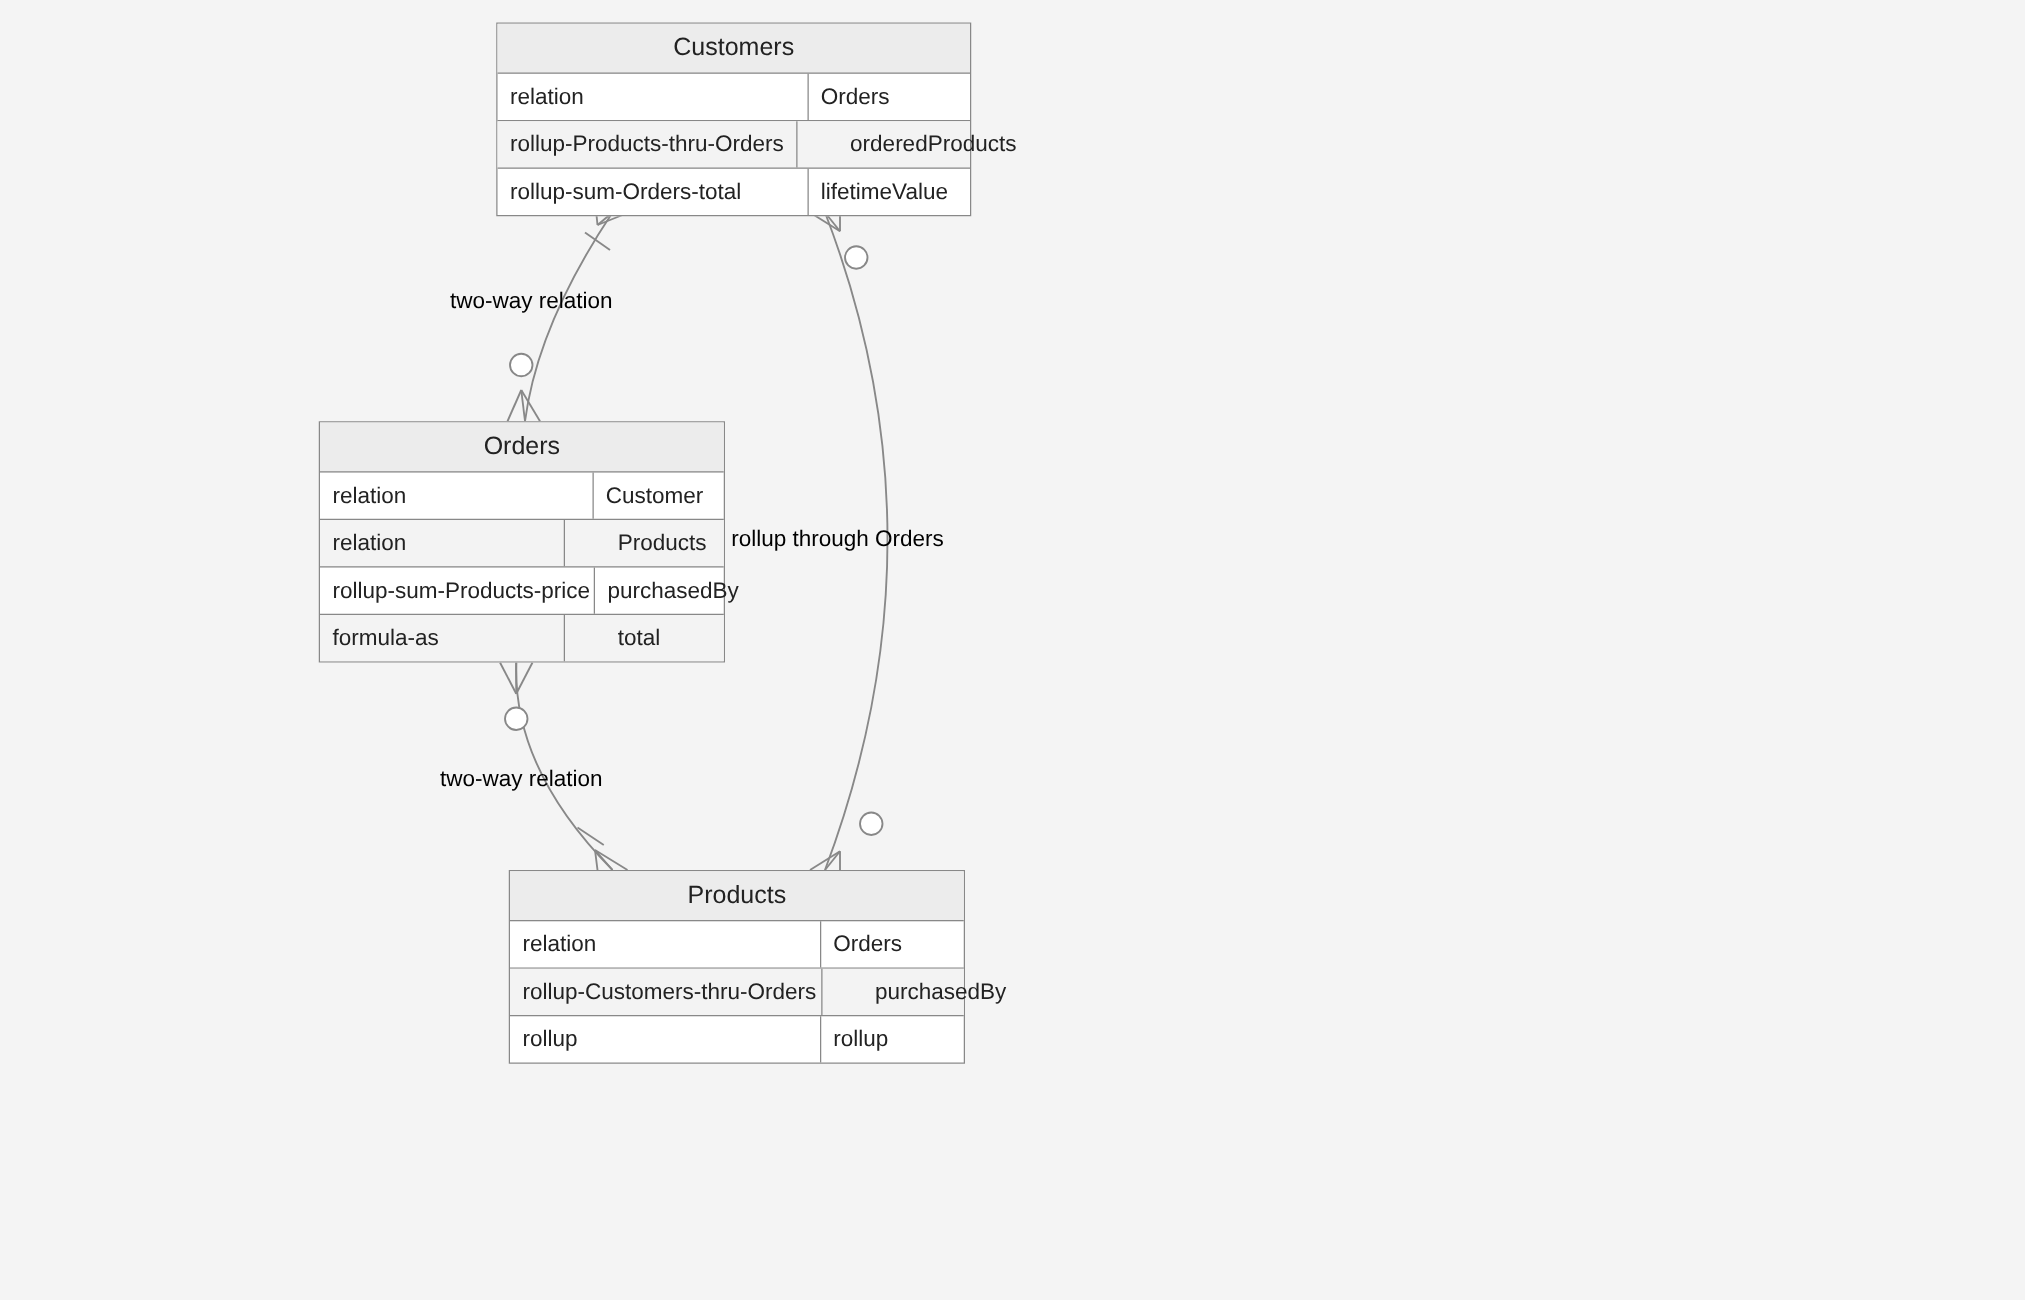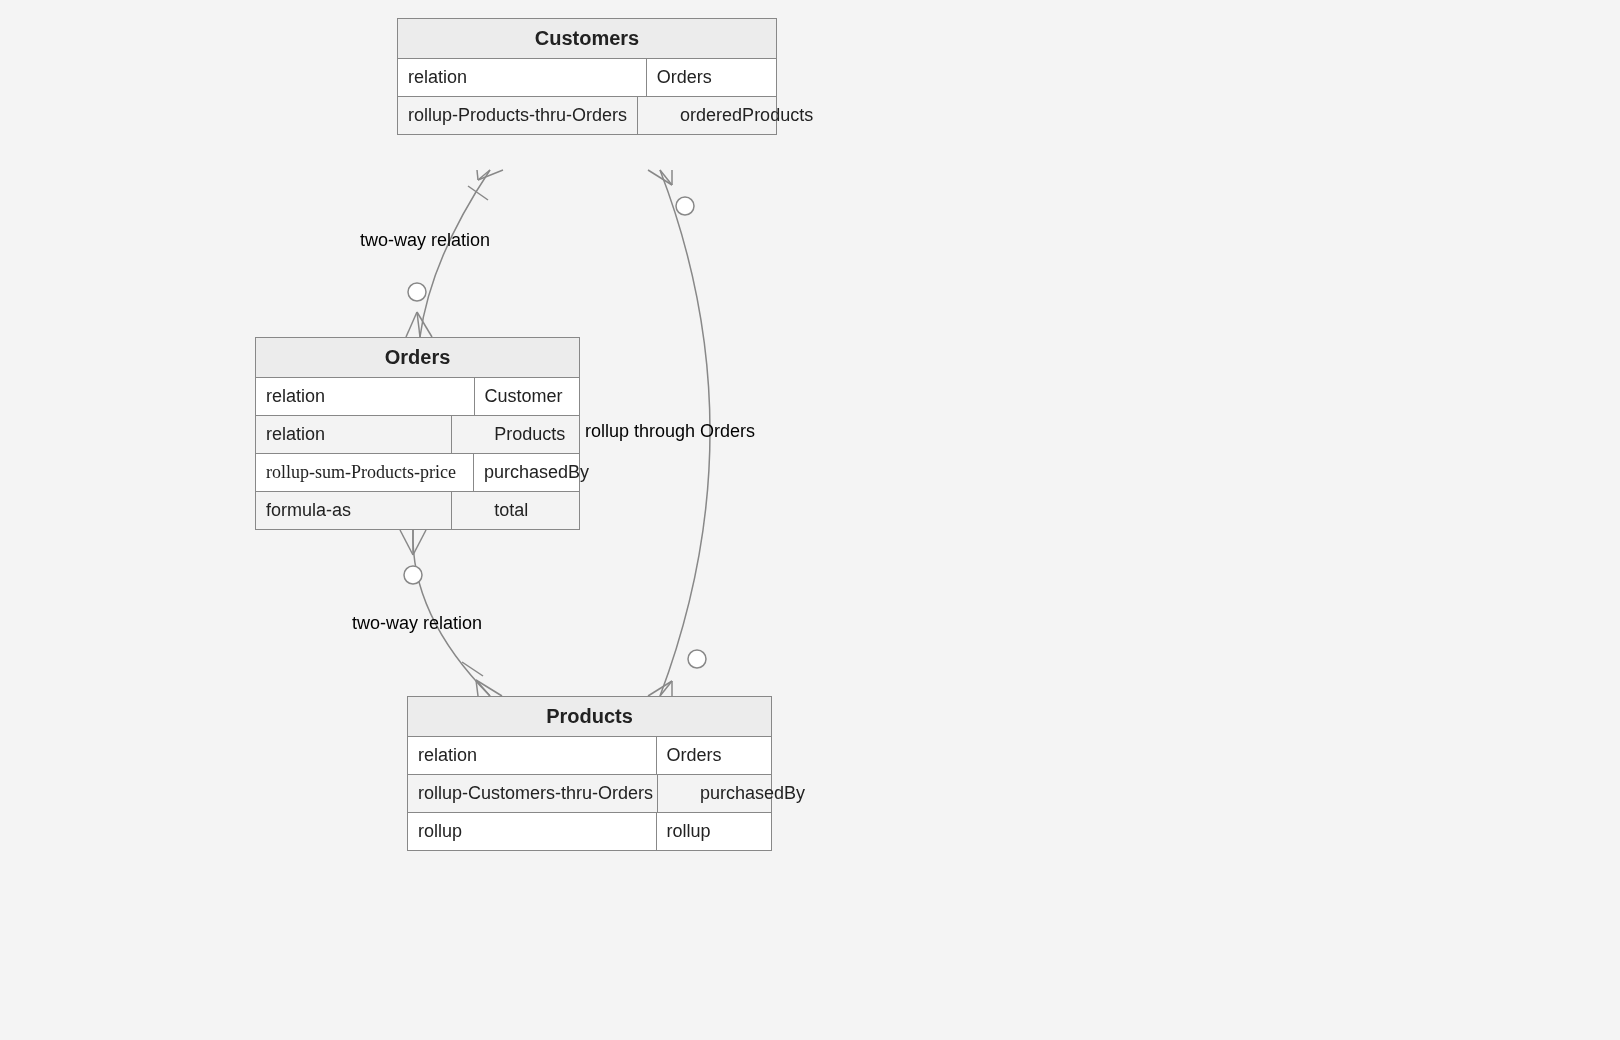--- a/index.html
+++ b/index.html
@@ -16,21 +16,21 @@
     position: absolute;
     inset: 0;
   }
   .entity {
     position: absolute;
     border: 1px solid #888;
     background: #fff;
   }
   .entity .title {
     text-align: center;
-    font-weight: 700;
+    font-weight: 400;
     font-size: 20px;
     padding: 8px 10px;
     background: #ececec;
     border-bottom: 1px solid #888;
   }
   .entity .rows { }
   .entity .row {
     display: flex;
     border-bottom: 1px solid #888;
   }
@@ -128,35 +128,39 @@
       <div class="title">Customers</div>
       <div class="rows">
         <div class="row">
           <div class="cell k" style="width: 250px;">relation</div>
           <div class="cell v" style="width: 130px;">Orders</div>
         </div>
         <div class="row alt">
           <div class="cell k" style="width: 250px;">rollup-Products-thru-Orders</div>
           <div class="cell v" style="width: 130px;">orderedProducts</div>
         </div>
+        <div class="row">
+          <div class="cell k" style="width: 250px;">rollup-sum-Orders-total</div>
+          <div class="cell v" style="width: 130px;">lifetimeValue</div>
+        </div>
       </div>
     </div>
   <div class="entity" id="entity-orders" style="left: 255px; top: 337px; width: 325px;">
       <div class="title">Orders</div>
       <div class="rows">
         <div class="row">
           <div class="cell k" style="width: 220px;">relation</div>
           <div class="cell v" style="width: 105px;">Customer</div>
         </div>
         <div class="row alt">
           <div class="cell k" style="width: 220px;">relation</div>
           <div class="cell v" style="width: 105px;">Products</div>
         </div>
         <div class="row">
-          <div class="cell k" style="width: 220px; font-family: Liberation Serif, serif;">rollup-sum-Products-price</div>
+          <div class="cell k" style="width: 220px;">rollup-sum-Products-price</div>
           <div class="cell v" style="width: 105px;">purchasedBy</div>
         </div>
         <div class="row alt">
           <div class="cell k" style="width: 220px;">formula-as</div>
           <div class="cell v" style="width: 105px;">total</div>
         </div>
       </div>
     </div>
   <div class="entity" id="entity-products" style="left: 407px; top: 696px; width: 365px;">
       <div class="title">Products</div>

